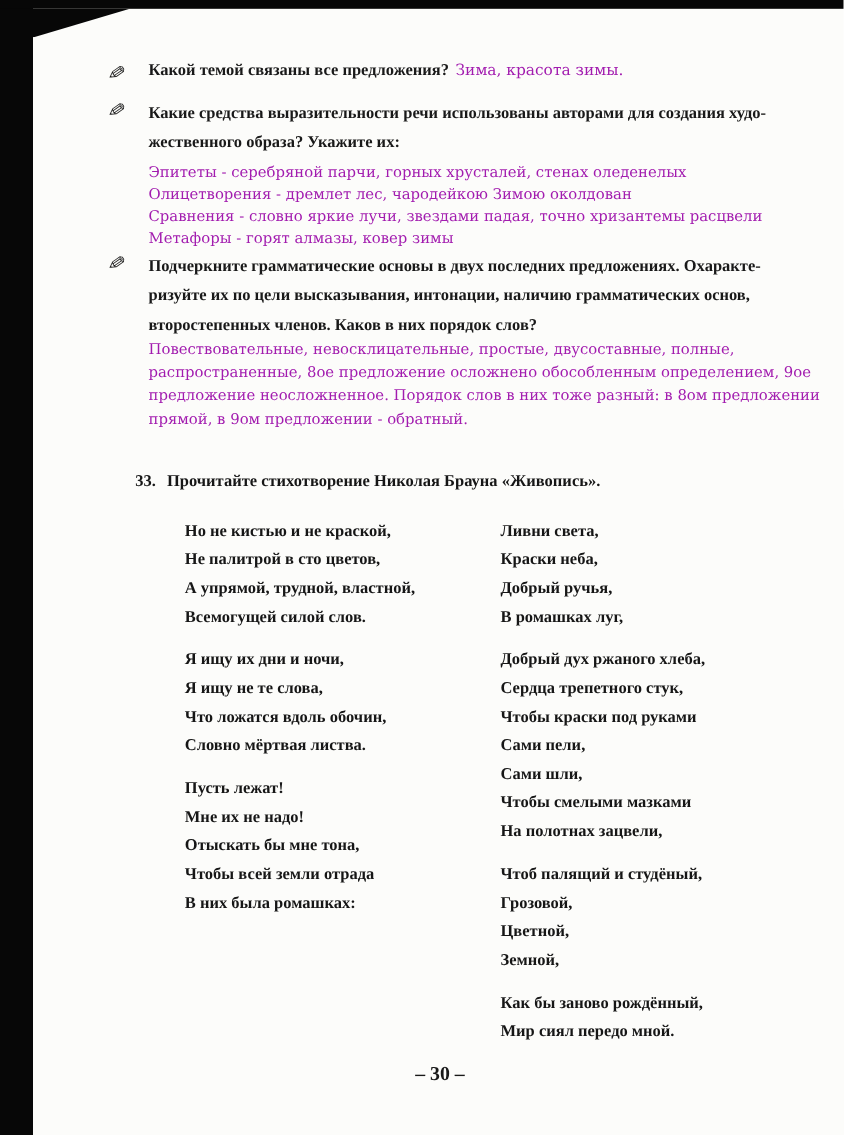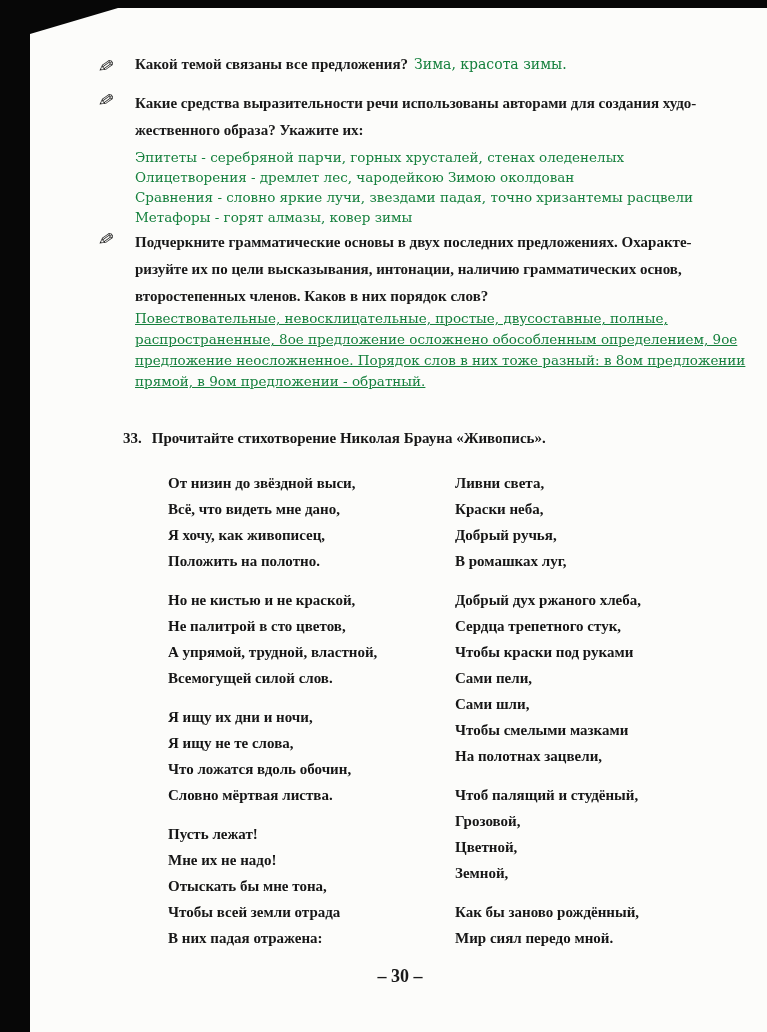--- a/index.html
+++ b/index.html
@@ -24,25 +24,25 @@
   .q { position:absolute; font-weight:bold; font-size:15px; color:#191919; }
   .q .line { line-height:27px; white-space:nowrap; }
   .pencil {
     position:absolute; left:-37px; top:-1px;
     font-size:19px; color:#1a1a1a;
     transform:scaleX(-1) rotate(-10deg);
     font-weight:normal;
   }
 
   
-  .ans { font-family:"DejaVu Serif", serif; font-weight:400; color:#15803d; font-size:13.5px; }
+  .ans { font-family:"DejaVu Serif", serif; font-weight:400; color:#a21caf; font-size:13.5px; }
   .ans.inline { margin-left:6px; font-size:14px; }
   .ansblock { position:absolute; }
   .ansblock .aline { line-height:20px; white-space:nowrap; }
-  .ansblock.analysis .aline { line-height:21px;text-decoration:underline; }
+  .ansblock.analysis .aline { line-height:21px; }
 
   
   .ex { position:absolute; left:107px; top:430px; font-weight:bold; font-size:15px; color:#161616; white-space:nowrap; }
   .ex .exnum { margin-right:10px;margin-left:16px; }
 
   
   .poem-col { position:absolute; font-weight:bold; font-size:15px; color:#161616; }
   .poem-col .stanza { margin-bottom:13px; }
   .poem-col .pline { line-height:26px; white-space:nowrap; }
 
@@ -87,43 +87,37 @@
     <div class="ans aline">предложение неосложненное. Порядок слов в них тоже разный: в 8ом предложении</div>
     <div class="ans aline">прямой, в 9ом предложении - обратный.</div>
   </div>
 
   <div class="ex">
     <span class="exnum">33.</span><span>Прочитайте стихотворение Николая Брауна «Живопись».</span>
   </div>
 
   <div class="poem-col" style="left:168px; top:470px;">
     <div class="stanza">
-      <div class="pline">От низин до звёздной выси,</div>
-      <div class="pline">Всё, что видеть мне дано,</div>
-      <div class="pline">Я хочу, как живописец,</div>
-      <div class="pline">Положить на полотно.</div>
-    </div>
-    <div class="stanza">
       <div class="pline">Но не кистью и не краской,</div>
       <div class="pline">Не палитрой в сто цветов,</div>
       <div class="pline">А упрямой, трудной, властной,</div>
       <div class="pline">Всемогущей силой слов.</div>
     </div>
     <div class="stanza">
       <div class="pline">Я ищу их дни и ночи,</div>
       <div class="pline">Я ищу не те слова,</div>
       <div class="pline">Что ложатся вдоль обочин,</div>
       <div class="pline">Словно мёртвая листва.</div>
     </div>
     <div class="stanza">
       <div class="pline">Пусть лежат!</div>
       <div class="pline">Мне их не надо!</div>
       <div class="pline">Отыскать бы мне тона,</div>
       <div class="pline">Чтобы всей земли отрада</div>
-      <div class="pline">В них падая отражена:</div>
+      <div class="pline">В них была ромашках:</div>
     </div>
   </div>
 
   <div class="poem-col" style="left:455px; top:470px;">
     <div class="stanza">
       <div class="pline">Ливни света,</div>
       <div class="pline">Краски неба,</div>
       <div class="pline">Добрый ручья,</div>
       <div class="pline">В ромашках луг,</div>
     </div>

